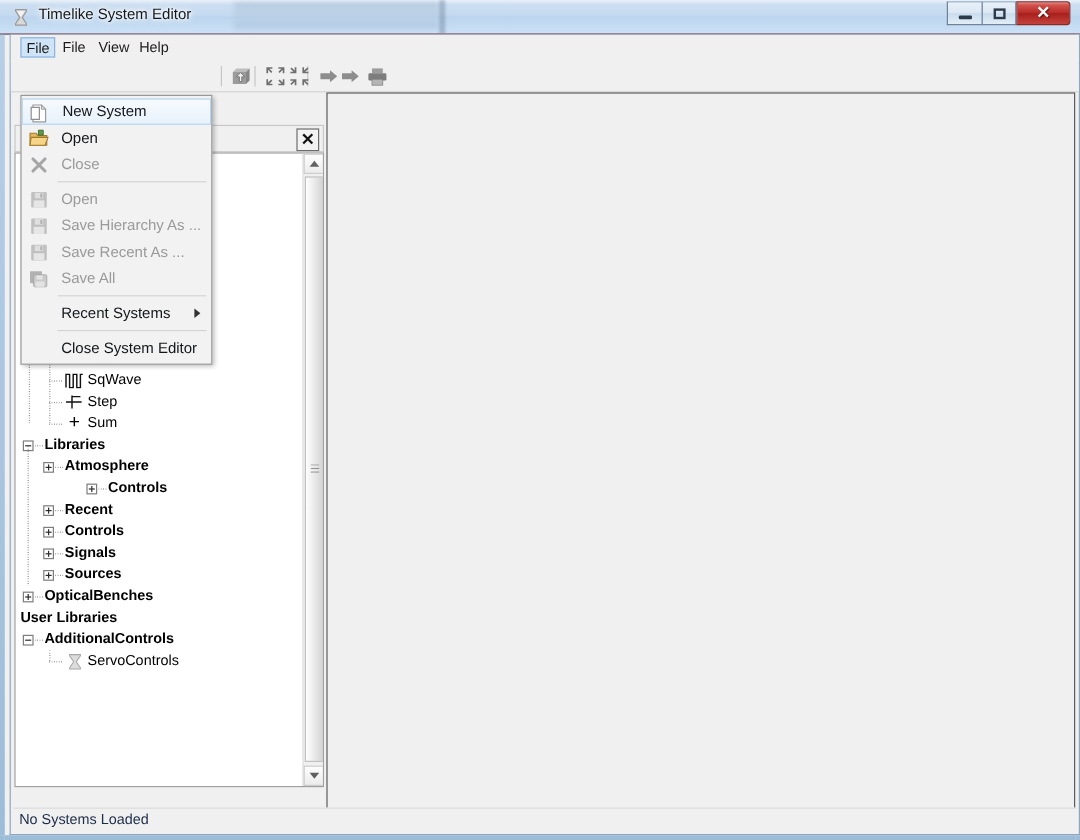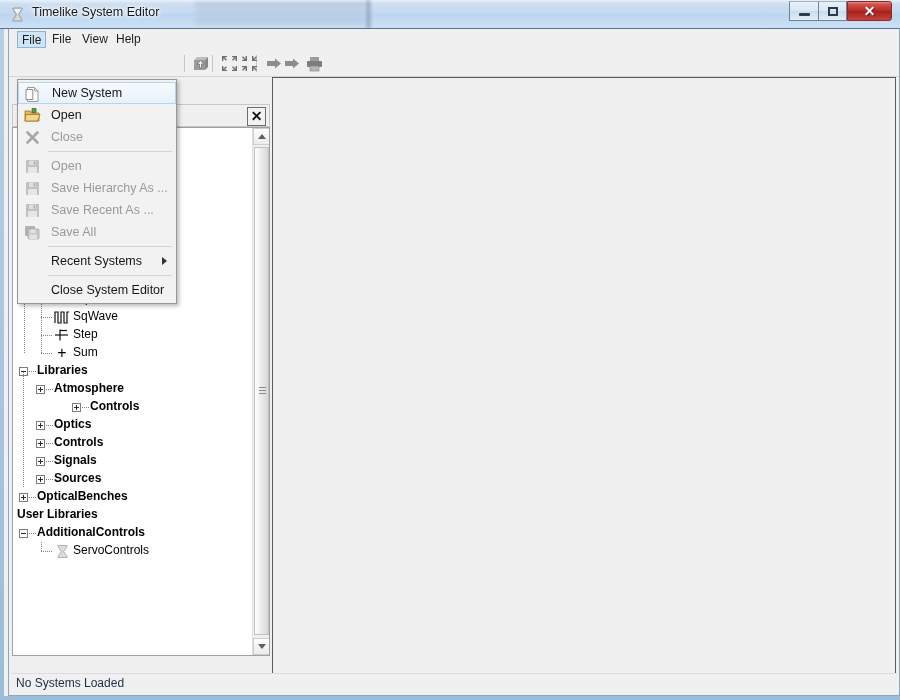--- a/index.html
+++ b/index.html
@@ -632,21 +632,21 @@
                 <span class="lbl bold" style="left: 41px;">Atmosphere</span>
               </div>
               <div class="trow" style="height: 18px; margin-left: 36px;">
                 <div class="expander plus" style="left: 23px;"></div>
                 <div class="hguide" style="left: 33px; top: 9px; width: 7px;"></div>
                 <span class="lbl bold" style="left: 41px;">Controls</span>
               </div>
               <div class="trow" style="height: 18px;">
                 <div class="expander plus" style="left: 23px;"></div>
                 <div class="hguide" style="left: 33px; top: 9px; width: 7px;"></div>
-                <span class="lbl bold" style="left: 41px;">Optics</span>
+                <span class="lbl bold" style="left: 41px;">Recent</span>
               </div>
               <div class="trow" style="height: 18px;">
                 <div class="expander plus" style="left: 23px;"></div>
                 <div class="hguide" style="left: 33px; top: 9px; width: 7px;"></div>
                 <span class="lbl bold" style="left: 41px;">Controls</span>
               </div>
               <div class="trow" style="height: 18px;">
                 <div class="expander plus" style="left: 23px;"></div>
                 <div class="hguide" style="left: 33px; top: 9px; width: 7px;"></div>
                 <span class="lbl bold" style="left: 41px;">Signals</span>

